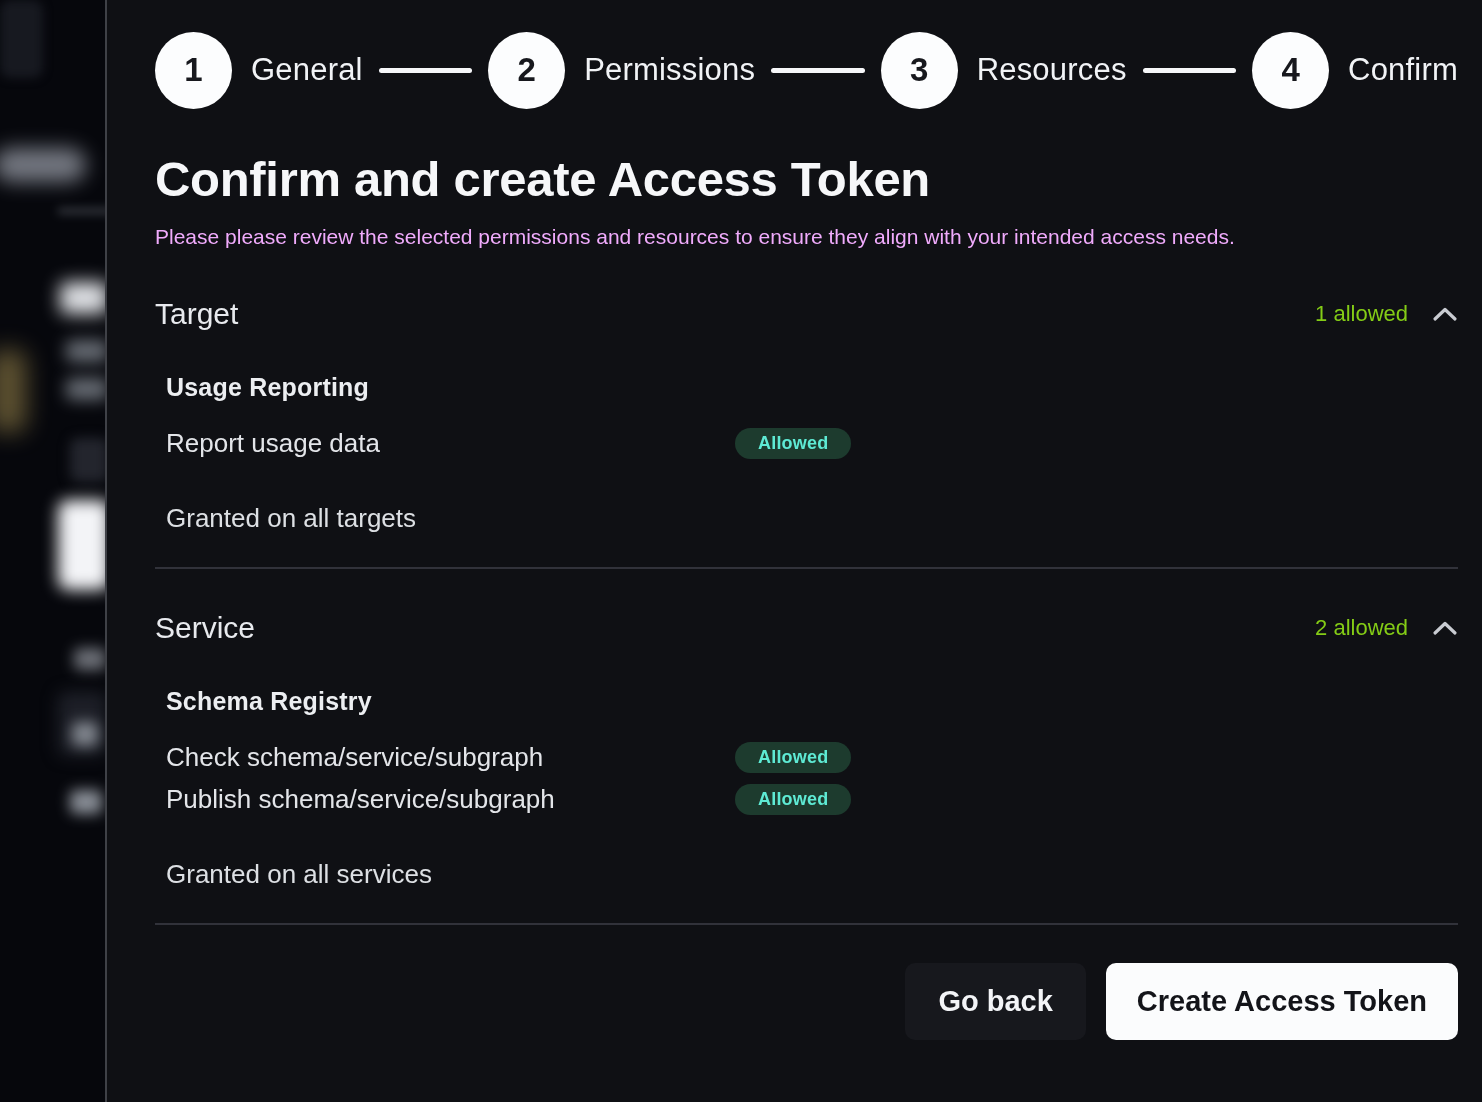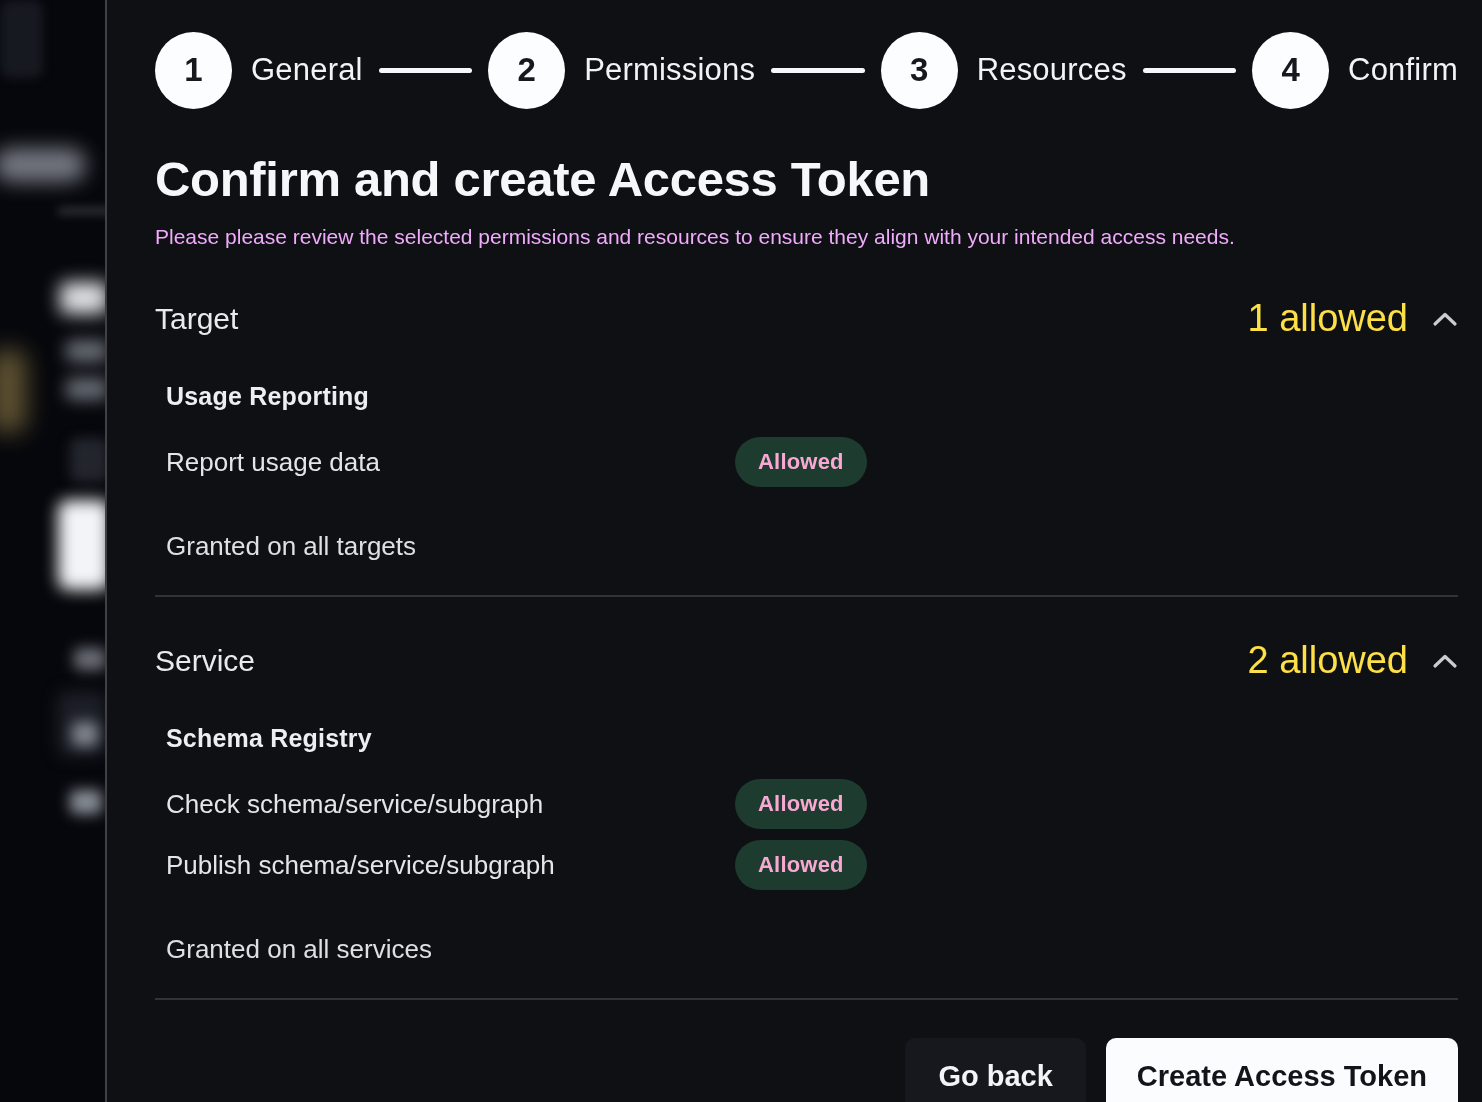--- a/index.html
+++ b/index.html
@@ -54,38 +54,38 @@
   
   .page-title { margin-top: 42px; font-size: 49px; font-weight: 700; color: #f6f7f9; letter-spacing: -.3px; }
   .page-subtitle { margin-top: 10px; font-size: 21px; line-height: 40px; color: #f0abfc; max-width: 1240px; }
 
   
   .section-header { display: flex; align-items: center; justify-content: space-between; }
   .section-header.first { margin-top: 40px; }
   .section-header.second { margin-top: 42px; gap: 14px; }
   .section-name { font-size: 30px; font-weight: 500; color: #e8eaee; }
   .section-toggle { display: flex; align-items: center; gap: 24px; cursor: pointer; }
-  .allowed-count { font-size: 38px; color: #fde047; text-align: center; }
+  .allowed-count { font-size: 22px; color: #84cc16; text-align: center; }
   .chevron { width: 26px; height: 16px; display: block; }
 
   .group-heading { margin: 42px 0 0 11px; font-size: 25px; font-weight: 700; color: #eceef1; letter-spacing: .2px; }
 
   .perm-row {
     margin-left: 11px; display: grid;
     grid-template-columns: 569px max-content;
     align-items: center;
   }
   .perm-row.gap-first { margin-top: 26px; }
   .perm-row.gap-next  { margin-top: 11px; }
   .perm-label { font-size: 26px; color: #e3e5e9; }
   .badge {
     display: inline-block;
-    background: #1d3b2e; color: #f9a8d4;
-    font-size: 22px; font-weight: 700;
-    padding: 12px 23px; border-radius: 999px;
+    background: #1d3b2e; color: #5eead4;
+    font-size: 18px; font-weight: 700;
+    padding: 5px 23px; border-radius: 999px;
     letter-spacing: .2px;
   }
 
   .granted-note { margin: 44px 0 0 11px; font-size: 26px; color: #dde0e4; }
 
   .divider { margin-top: 33px; height: 2px; background: #31323a; border: none; }
 
   
   .footer { margin-top: 38px; display: flex; justify-content: flex-end; align-items: center; gap: 20px; }
   .btn {

